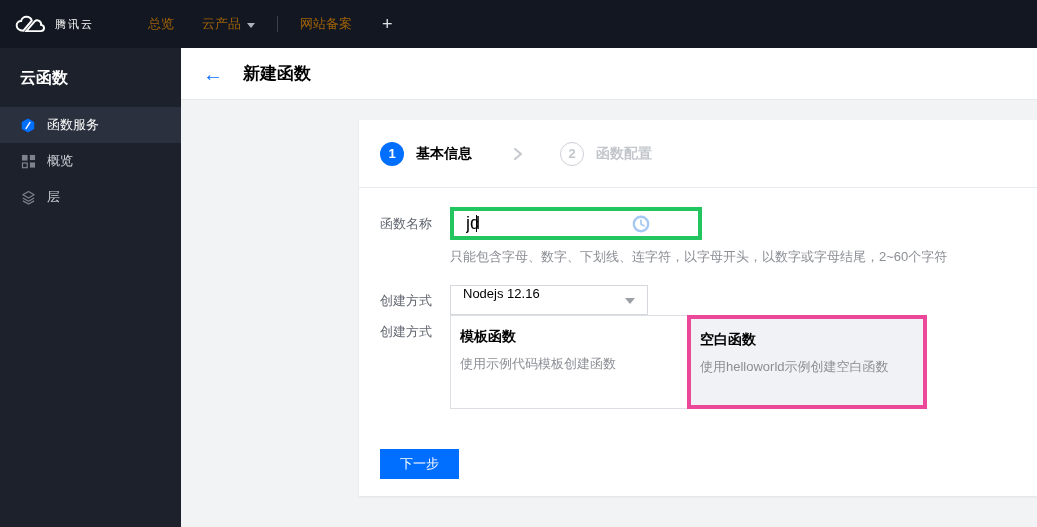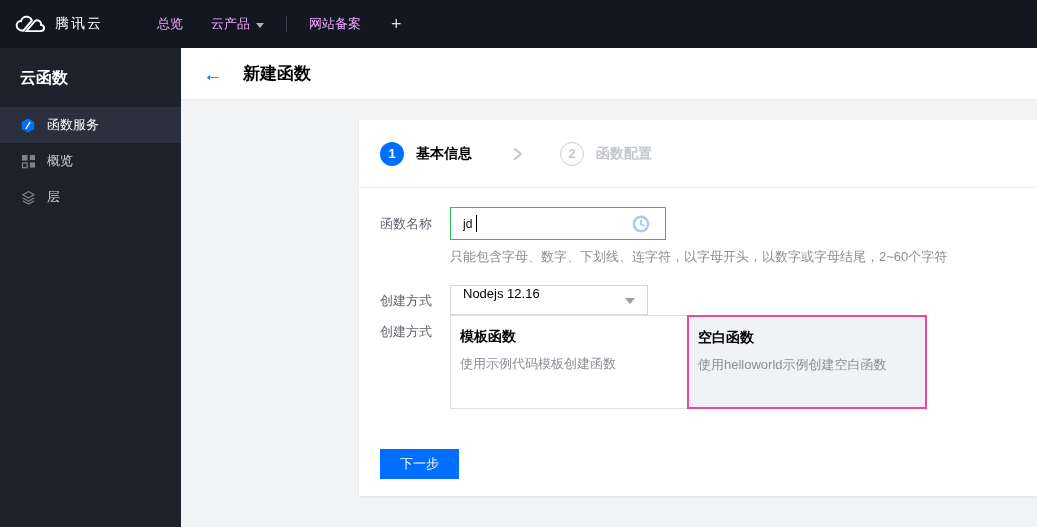--- a/index.html
+++ b/index.html
@@ -3,23 +3,23 @@
 <meta charset="utf-8">
 <style>
   * { margin:0; padding:0; box-sizing:border-box; }
   html,body { width:1037px; height:527px; overflow:hidden; }
   body { font-family:"Liberation Sans","DejaVu Sans",sans-serif; font-size:13px; color:#333; background:#f2f3f5; }
 
   
   .topbar { height:48px; background:#131721; display:flex; align-items:center; padding:0 14px; }
   .brand { display:flex; align-items:center; gap:9px; color:#fff; }
   .brand-logo { width:32px; height:22px; }
-  .brand-name { font-size:14px; letter-spacing:2px; color:#fff; }
+  .brand-name { font-size:11px; letter-spacing:2px; color:#fff; }
   .topnav { display:flex; align-items:center; margin-left:40px; gap:0; }
-  .topnav-item { color:#f0abfc; font-size:13px; padding:10px 14px; height:48px; display:flex; align-items:center; gap:6px; cursor:pointer; }
+  .topnav-item { color:#a16207; font-size:13px; padding:10px 14px; height:48px; display:flex; align-items:center; gap:6px; cursor:pointer; }
   .caret-down { width:0; height:0; border-left:4px solid transparent; border-right:4px solid transparent; border-top:5px solid #aeb3bb; margin-top:2px; }
   .topnav-divider { width:1px; height:16px; background:#3a404c; margin:0 8px; }
   .topnav-plus { color:#dde1e7; font-size:18px; padding:0 16px; height:48px; display:flex; align-items:center; cursor:pointer; }
 
   
   .shell { display:flex; height:479px; }
 
   
   .sidebar { width:181px; background:#1c212c; flex:none; }
   .sidebar-title { color:#fff; font-size:16px; font-weight:bold; padding:20px 0 18px 20px; }
@@ -49,34 +49,34 @@
   .step-chevron svg { display:block; }
   .card-sep { border:none; border-top:1px solid #e7eaef; margin:0 0 0 -21px; }
 
   
   .form { padding-top:19px; }
   .form-row { display:flex; }
   .form-label { width:70px; flex:none; color:#60656f; font-size:13px; padding-top:8px; }
   .form-label.mid { padding-top:7px; }
 
   .name-input-wrap { position:relative; width:208px; height:33px; }
-  .name-input { width:216px; height:33px; border:1px solid #22c55e; outline:none; padding:0 30px 0 12px; font-size:12px; color:#000; font-family:"Liberation Sans","DejaVu Sans",sans-serif; border-radius:0; }
+  .name-input { width:252px; height:33px; border:4px solid #22c55e; outline:none; padding:0 30px 0 12px; font-size:18px; color:#000; font-family:"Liberation Sans","DejaVu Sans",sans-serif; border-radius:0; }
   .text-caret { position:absolute; left:26px; top:8px; width:1px; height:17px; background:#000; }
   .clock-icon { position:absolute; right:8px; top:8px; width:18px; height:18px; }
 
   .hint { margin:8px 0 0 70px; color:#8b8e94; font-size:13px; }
 
   .row-runtime { margin-top:19px; }
   .select-box { position:relative; width:198px; height:30px; border:1px solid #d5d8dd; background:#fff; display:flex; align-items:flex-start; padding:0 12px; font-size:13px; color:#000; cursor:pointer; }
   .select-caret { position:absolute; right:12px; top:12px; width:0; height:0; border-left:5px solid transparent; border-right:5px solid transparent; border-top:6px solid #9b9fa6; }
 
   .row-method { }
   .method-cards { display:flex; }
   .method-card { width:238px; height:94px; border:1px solid #dcdfe3; background:#fff; padding:12px 9px; cursor:pointer; }
-  .method-card.selected { width:240px; border:2px solid #ec4899; background:#f1f2f5; margin-left:-1px; position:relative; z-index:1; }
+  .method-card.selected { width:240px; border:4px solid #ec4899; background:#f1f2f5; margin-left:-1px; position:relative; z-index:1; }
   .method-title { font-size:14px; font-weight:bold; color:#000; }
   .method-desc { font-size:13px; color:#8b8e94; margin-top:9px; }
 
   .next-btn { margin-top:40px; width:79px; height:30px; background:#006eff; color:#fff; border:none; font-size:13px; cursor:pointer; font-family:"Liberation Sans","DejaVu Sans",sans-serif; }
 </style>
 </head>
 <body>
 
 <div class="topbar">
   <div class="brand">

